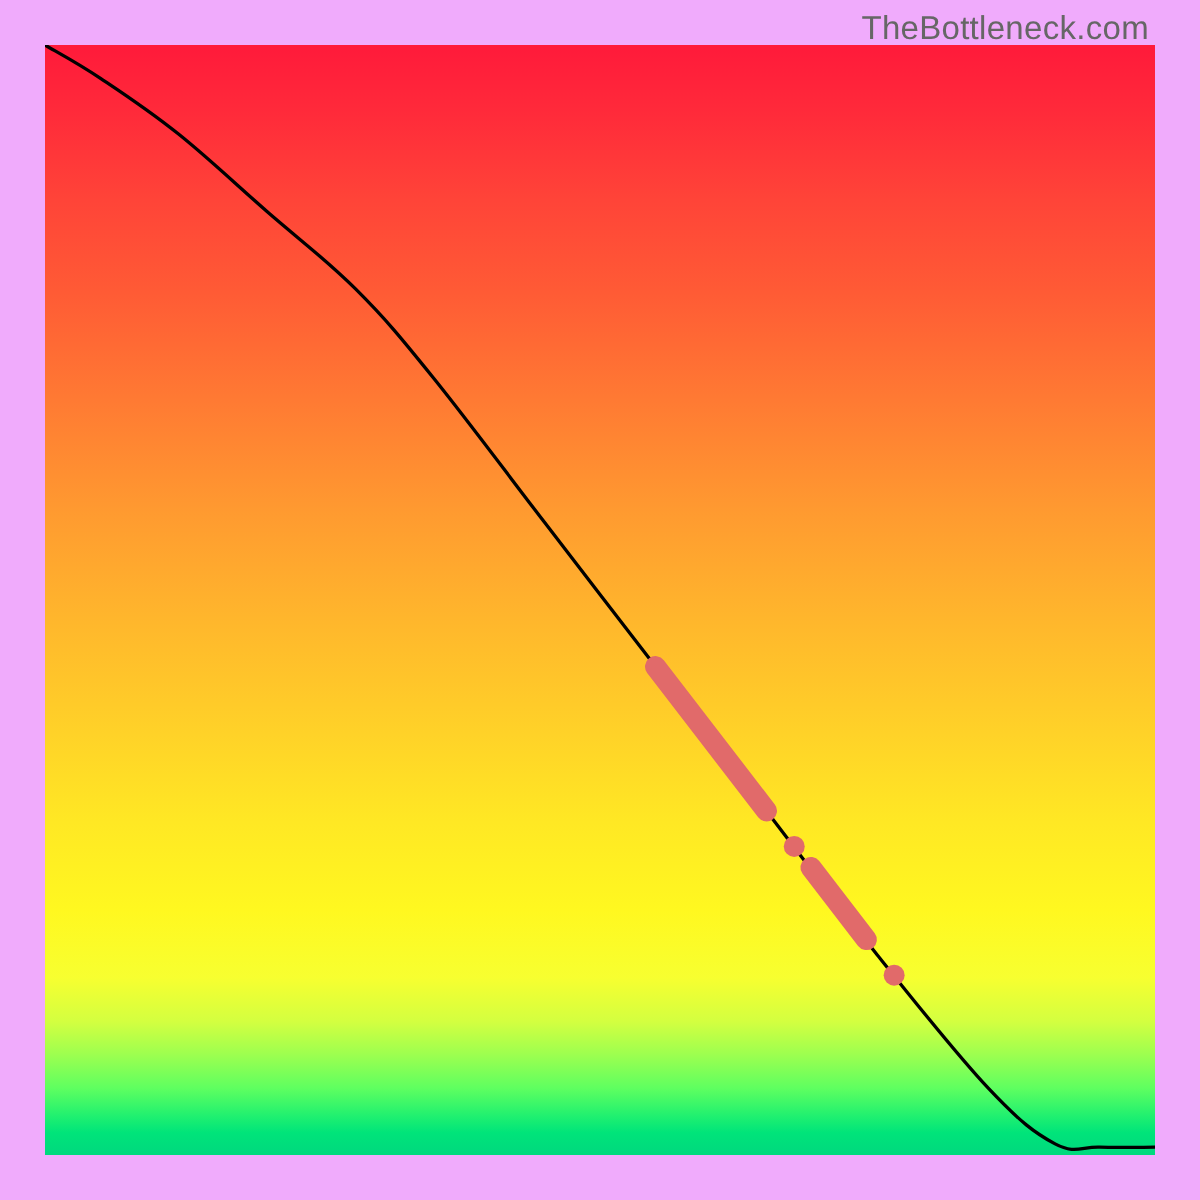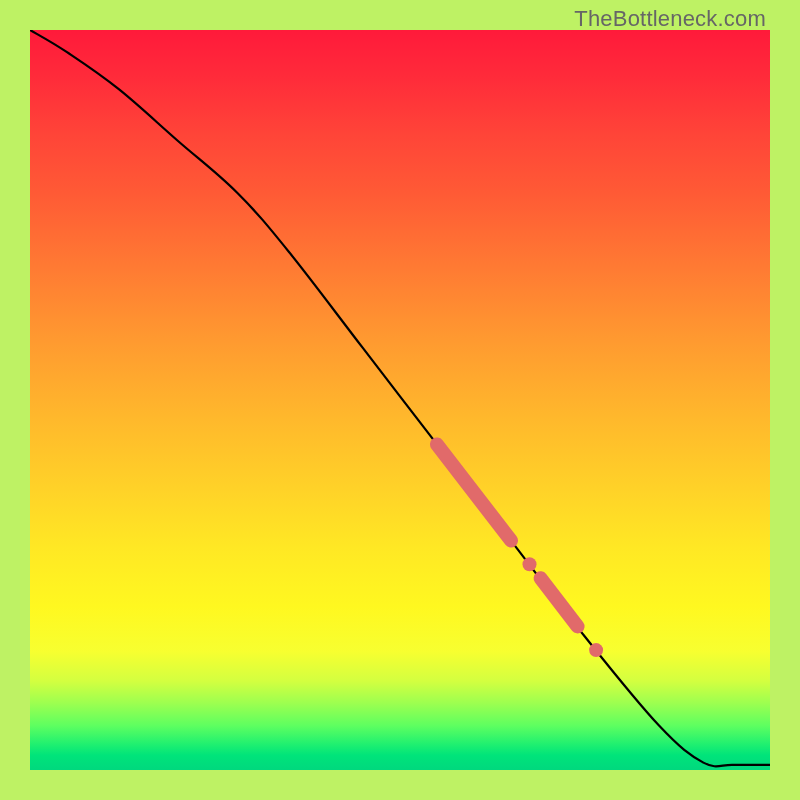--- a/index.html
+++ b/index.html
@@ -8,21 +8,21 @@
     width: 800px;
     height: 800px;
     overflow: hidden;
     background: #000;
     font-family: Arial, Helvetica, sans-serif;
   }
   .stage {
     position: relative;
     width: 800px;
     height: 800px;
-    background: #bef264;
+    background: #f0abfc;
   }
   .plot {
     position: absolute;
     left: 30px;
     top: 30px;
     width: 740px;
     height: 740px;
     
     background: linear-gradient(
       to bottom,

